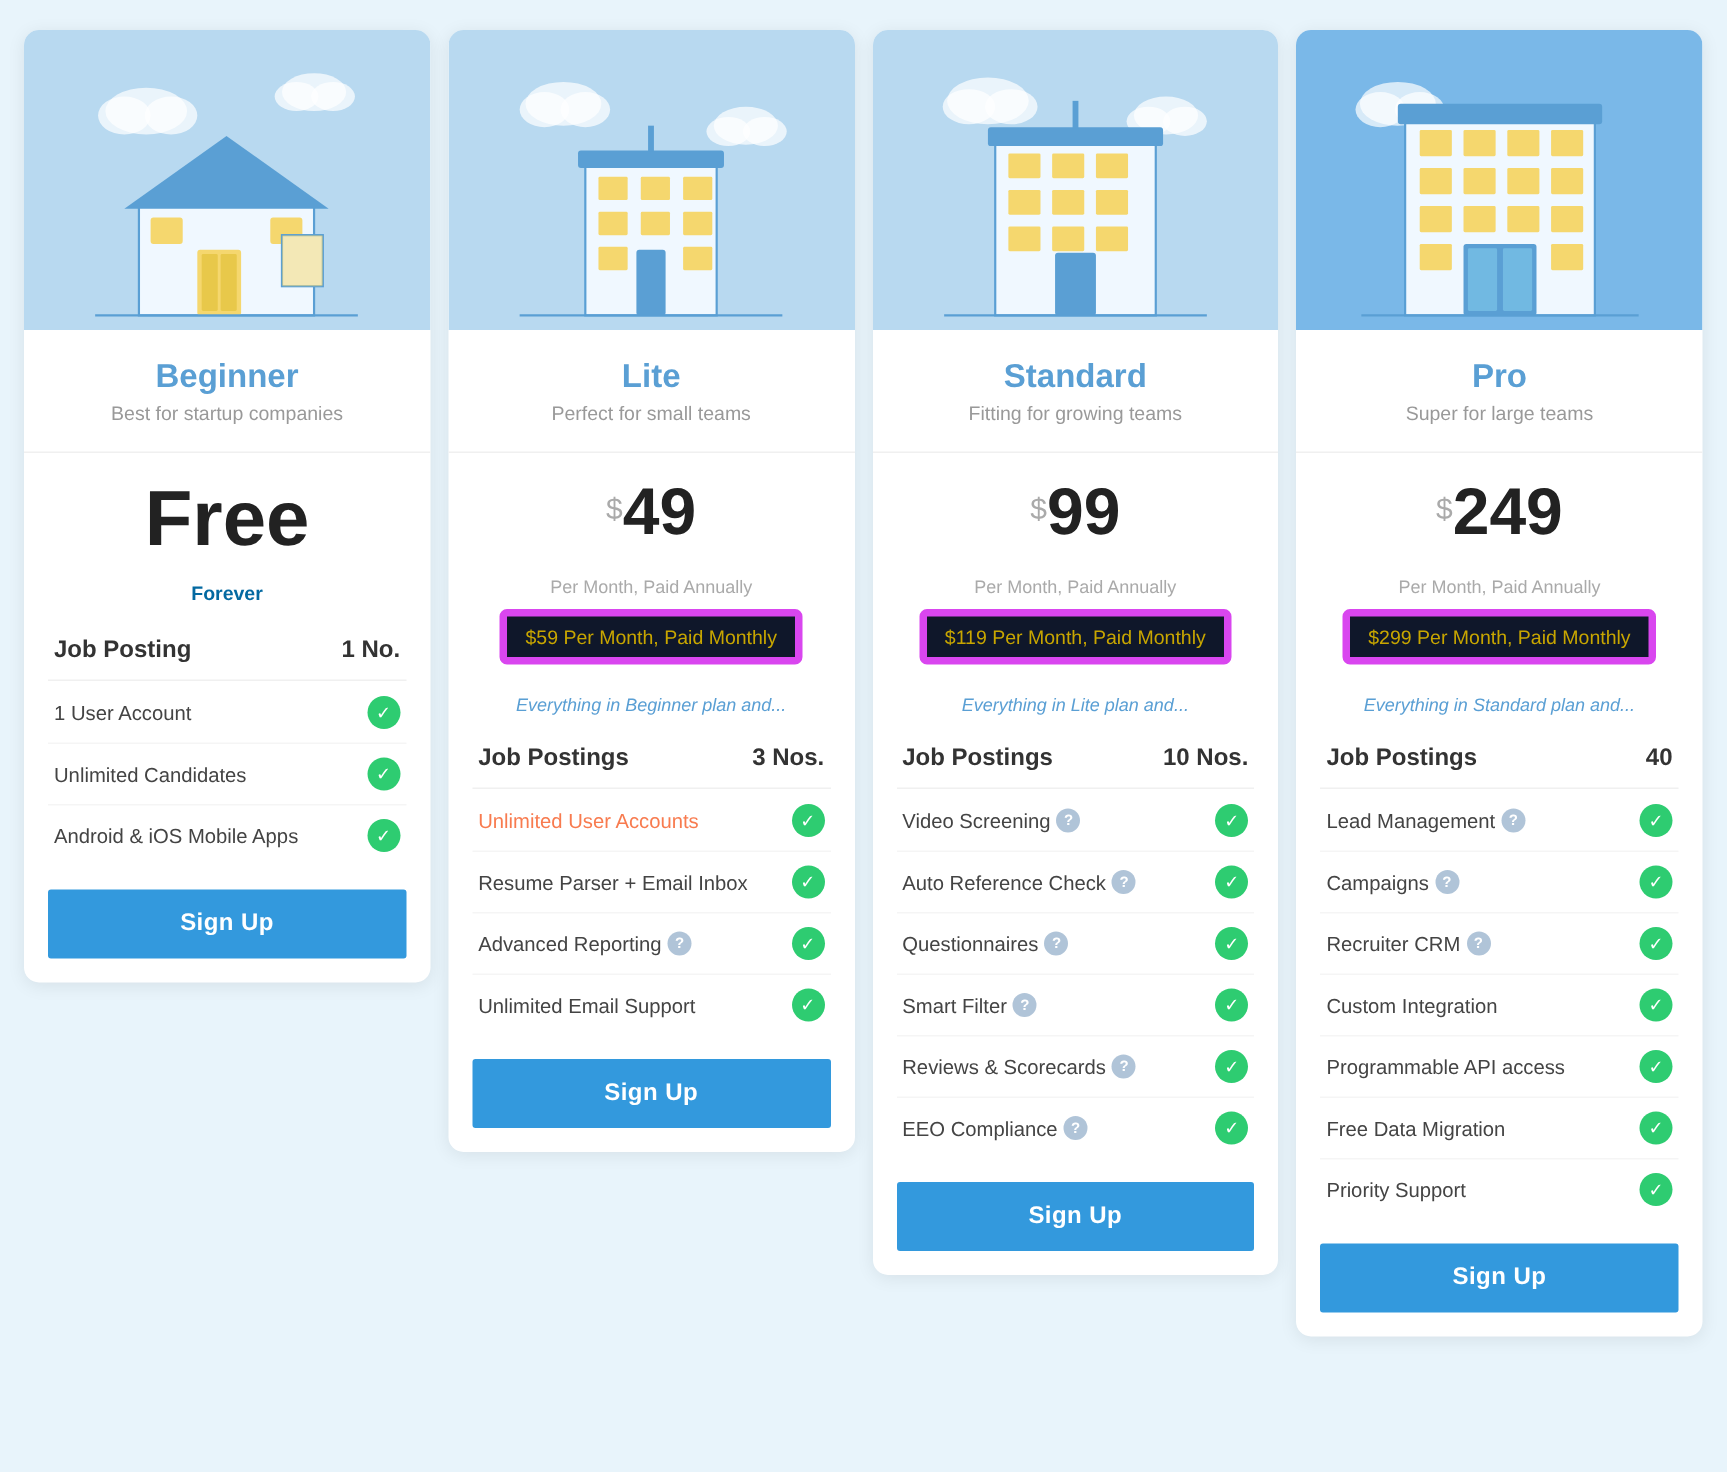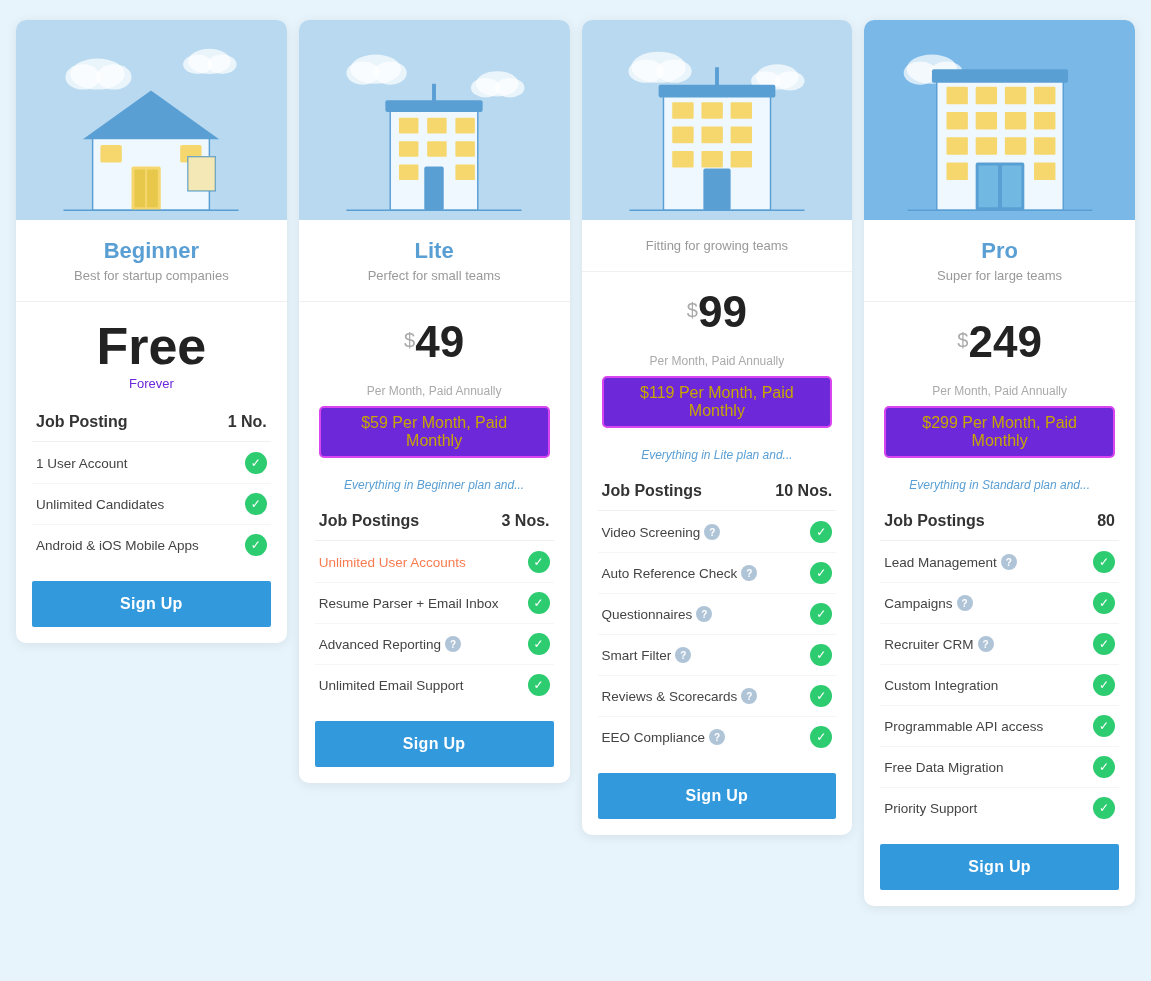--- a/index.html
+++ b/index.html
@@ -67,22 +67,23 @@
       text-align: center;
     }
     .price-free {
       font-size: 52px;
       font-weight: 700;
       color: #222;
       line-height: 1;
     }
     .price-forever {
       font-size: 13px;
-      color: #6d28d9;
-      margin-top: 4px;
+      color: #0369a1;
+      margin-top: 16px;
+      font-weight: bold;
     }
     .price-row {
       display: flex;
       align-items: flex-start;
       justify-content: center;
       line-height: 1;
       margin-bottom: 4px;
     }
     .price-dollar {
       font-size: 20px;
@@ -96,24 +97,24 @@
       color: #222;
       line-height: 1;
     }
     .price-period {
       font-size: 12px;
       color: #aaa;
       margin-top: 20px;
       margin-bottom: 8px;
     }
     .price-monthly-badge {
-      background: #6d28d9;
-      border: 2px solid #d946ef;
+      background: #0f172a;
+      border: 5px solid #d946ef;
       color: #c8a600;
-      font-size: 16px;
+      font-size: 13px;
       font-weight: 500;
       padding: 6px 12px;
       border-radius: 5px;
       margin: 0 auto 10px auto;
       display: inline-block;
     }
     .plan-includes {
       font-size: 12px;
       color: #5a9fd4;
       font-style: italic;
@@ -374,20 +375,21 @@
         <rect x="64" y="114" width="22" height="17" fill="#f5d76e" rx="1"></rect>
         <rect x="94" y="114" width="22" height="17" fill="#f5d76e" rx="1"></rect>
         <rect x="124" y="114" width="22" height="17" fill="#f5d76e" rx="1"></rect>
 
         <rect x="96" y="132" width="28" height="43" fill="#5a9fd4" rx="2"></rect>
 
         <line x1="20" y1="175" x2="200" y2="175" stroke="#5a9fd4" stroke-width="1.5"></line>
       </svg>
     </div>
     <div class="plan-info">
+      <div class="plan-name">Standard</div>
       <div class="plan-subtitle">Fitting for growing teams</div>
     </div>
     <div class="plan-pricing">
       <div class="price-row">
         <span class="price-dollar">$</span>
         <span class="price-amount">99</span>
       </div>
       <div class="price-period">Per Month, Paid Annually</div>
       <div class="price-monthly-badge">$119 Per Month, Paid Monthly</div>
     </div>
@@ -471,21 +473,21 @@
         <span class="price-dollar">$</span>
         <span class="price-amount">249</span>
       </div>
       <div class="price-period">Per Month, Paid Annually</div>
       <div class="price-monthly-badge">$299 Per Month, Paid Monthly</div>
     </div>
     <div class="plan-includes">Everything in Standard plan and...</div>
     <div class="plan-features">
       <div class="feature-header-row">
         <span class="feature-header-label">Job Postings</span>
-        <span class="feature-header-value">80</span>
+        <span class="feature-header-value">40</span>
       </div>
       <div class="feature-row">
         <span class="feature-label">Lead Management <span class="help-icon">?</span></span>
         <span class="check-icon">✓</span>
       </div>
       <div class="feature-row">
         <span class="feature-label">Campaigns <span class="help-icon">?</span></span>
         <span class="check-icon">✓</span>
       </div>
       <div class="feature-row">

